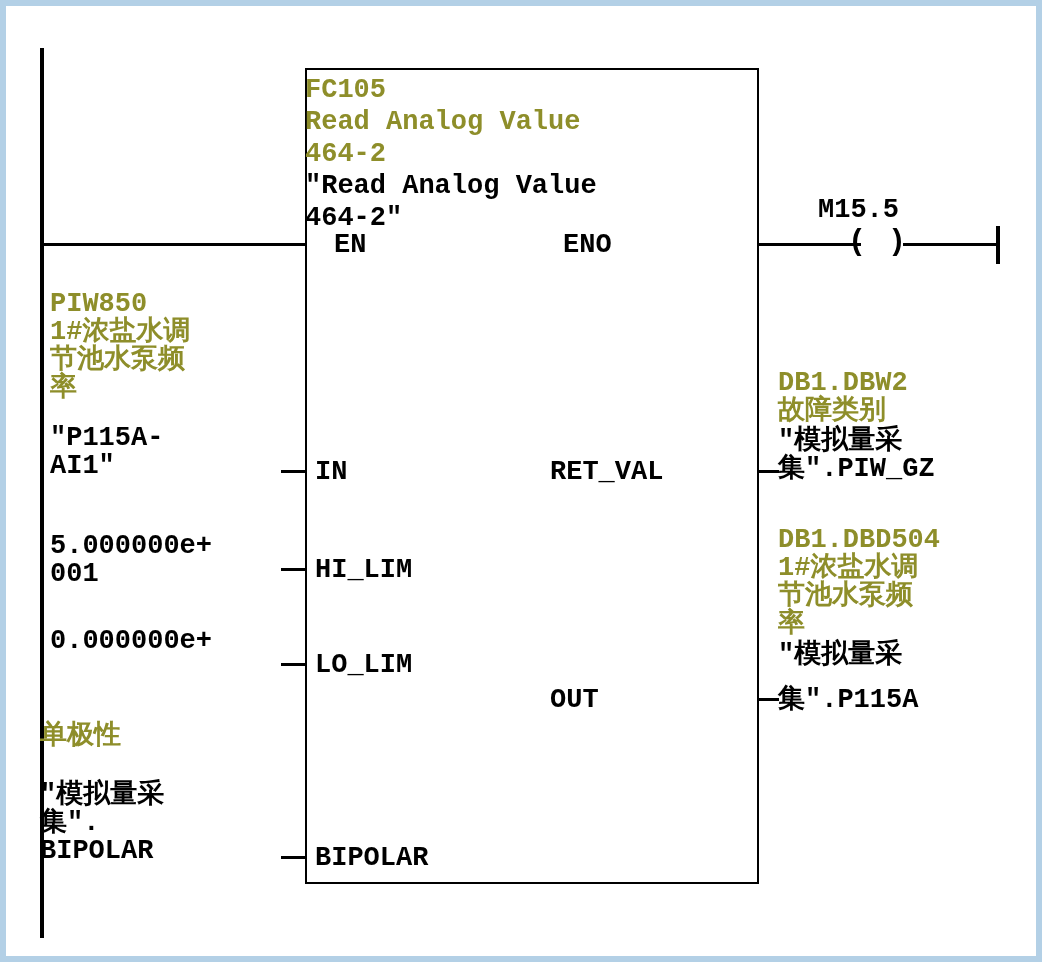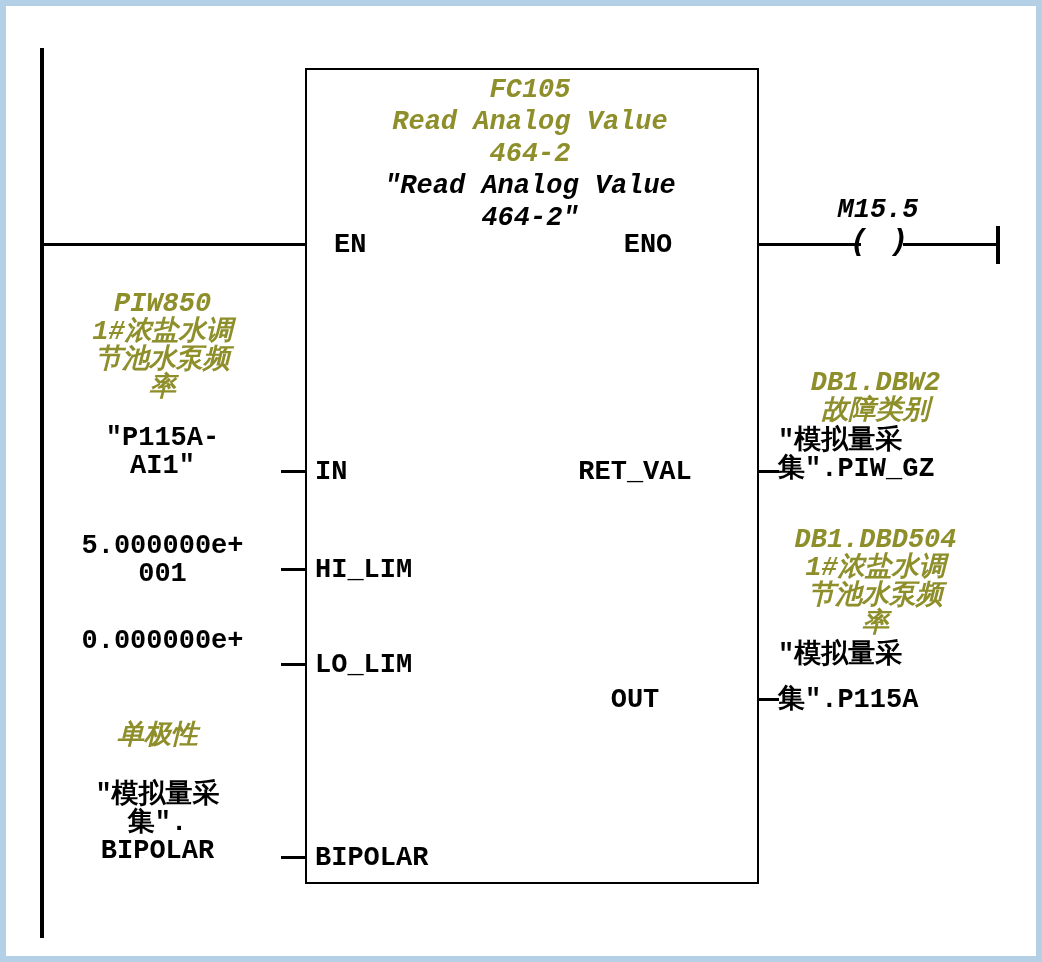--- a/index.html
+++ b/index.html
@@ -7,22 +7,22 @@
     width:1042px;height:962px;position:relative;background:#ffffff;
     font-family:"Liberation Mono","DejaVu Sans Mono",monospace;
     font-weight:bold;font-size:27px;line-height:28px;color:#000;
     overflow:hidden;
   }
   .frame{position:absolute;inset:0;border:6px solid #b3d0e6;pointer-events:none;}
   .wire{position:absolute;background:#000;}
   .block{position:absolute;left:305px;top:68px;width:450px;height:812px;border:2px solid #000;background:#fff;}
   .abs{position:absolute;}
   .olive{color:#8e8e2a;}
-  .center{text-align:center;font-style:italic;}
-  .right{text-align:center;}
+  .center{}
+  .right{text-align:left;}
   .header{line-height:32px;}
   .coil{font-size:30px;line-height:30px;letter-spacing:2px;}
 </style>
 </head>
 <body>
 
 <div class="frame"></div>
 
 <div class="wire" style="left:40px;top:48px;width:4px;height:890px"></div>
 <div class="wire" style="left:44px;top:243px;width:261px;height:3px"></div>

